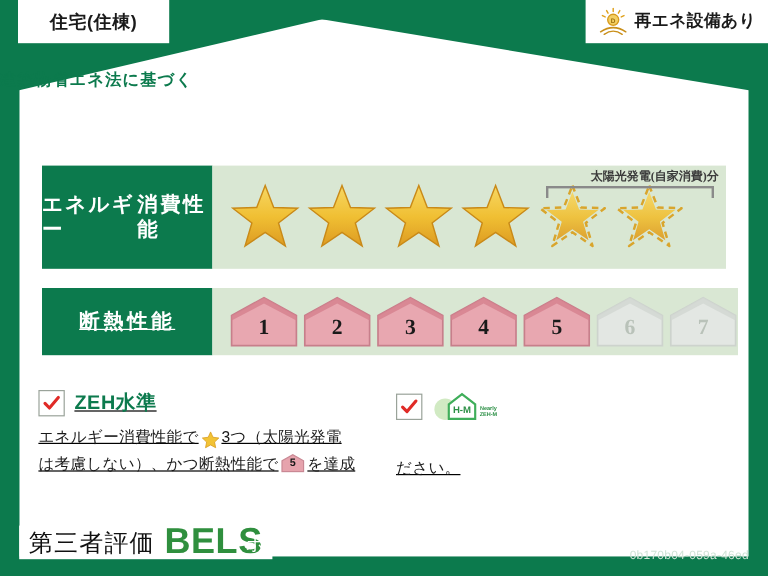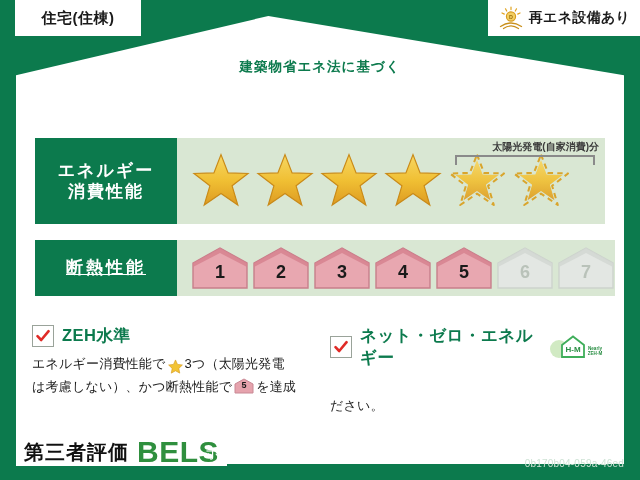--- a/index.html
+++ b/index.html
@@ -33,49 +33,49 @@
     font-size:15px;letter-spacing:.5px;margin-left:15px;
   }
   #tab-renewable{
     right:0;top:0;width:152px;height:36px;
     gap:5px;font-size:14px;letter-spacing:.3px;text-align:center;
   }
   .sun-icon{width:26px;height:24px;flex:0 0 26px;}
 
   
   .title-block{
-    position:absolute;z-index:5;left:0;right:0;top:58px;text-align:center;
+    position:absolute;z-index:5;left:0;right:0;top:58px;text-align:left;
   }
   .subtitle{
     font-size:13.5px;font-weight:bold;color:#0c7a4d;letter-spacing:1px;
     margin-bottom:5px;
   }
   .maintitle{
     font-size:26px;font-weight:bold;color:#0c7a4d;letter-spacing:1.5px;
   }
 
   
   .row{
     position:absolute;z-index:5;left:35px;width:570px;
     display:flex;align-items:stretch;
   }
   #row-energy{top:138px;height:86px;}
   #row-insulation{top:240px;height:56px;}
 
   .row-label{
     background:#0c7a4d;color:#ffffff;
     flex:0 0 142px;
-    display:flex;flex-direction:column;align-items:center;justify-content:center;
+    display:flex;flex-direction:row;align-items:center;justify-content:center;
     font-weight:bold;line-height:1.25;
     font-size:17px;letter-spacing:2px;
   }
   #row-insulation .row-label{font-size:17px;letter-spacing:3px;text-decoration:underline;}
   .row-panel{
     flex:1 1 auto;background:#d9e7d3;position:relative;
-    display:flex;align-items:center;
+    display:flex;align-items:center;font-family:Liberation Serif, serif;
   }
 
   
   .stars{
     display:flex;align-items:center;gap:4px;
     padding-left:14px;width:100%;box-sizing:border-box;
   }
   .star{width:60px;height:58px;flex:0 0 60px;}
 
   
@@ -99,21 +99,21 @@
   }
   .badge svg{position:absolute;left:0;top:0;}
   .badge span{
     position:relative;z-index:2;font-size:18px;font-weight:bold;
     color:#1a1a1a;padding-bottom:7px;
   }
   .badge.off span{color:#b9c2b9;}
 
   
   .info{
-    position:absolute;z-index:5;top:325px;
+    position:absolute;z-index:5;top:325px;text-decoration:underline;
   }
   #info-zeh{left:32px;width:290px;}
   #info-nze{left:330px;width:278px;}
 
   .info-head{
     display:flex;align-items:center;gap:8px;margin-bottom:7px;
   }
   .chk{
     width:20px;height:20px;flex:0 0 20px;
     border:1.5px solid #9aa39a;background:#fff;
@@ -136,21 +136,21 @@
   }
   .zehm-logo{width:60px;height:28px;flex:0 0 60px;}
 
   
   .footer{position:absolute;z-index:7;left:0;bottom:0;width:640px;height:52px;}
   .bels-box{
     position:absolute;left:16px;bottom:14px;height:28px;
     background:#ffffff;display:flex;align-items:center;
     padding:0 8px;gap:8px;
   }
-  .bels-jp{font-size:20px;font-weight:bold;color:#111;letter-spacing:1px;}
+  .bels-jp{font-size:20px;font-weight:normal;color:#111;letter-spacing:1px;}
   .bels-en{font-size:30px;font-weight:bold;color:#2f8f3e;letter-spacing:.5px;}
   .bldg-name{
     position:absolute;left:205px;bottom:17px;
     font-size:15px;color:#ffffff;letter-spacing:.5px;
   }
   .eval-date{
     position:absolute;right:16px;bottom:26px;
     font-size:13.5px;color:#ffffff;letter-spacing:.3px;
   }
   .eval-id{
@@ -345,21 +345,20 @@
     </div>
   </div>
 
   <div class="info" id="info-nze">
     <div class="info-head">
       <span class="chk">
         <svg width="16" height="16" viewBox="0 0 16 16">
           <path d="M2.5 8.2 L6.2 12 L13.6 3.2" stroke="#e02b27" stroke-width="2.6" fill="none" stroke-linecap="round" stroke-linejoin="round"></path>
         </svg>
       </span>
-      <span class="info-title">ネット・ゼロ・エネルギー</span>
       <span class="zehm-logo">
         <svg viewBox="0 0 60 28" width="60" height="28">
           <path d="M2 16 a9 9 0 0 1 9 -9 a9 9 0 0 1 0 18 a9 9 0 0 1 -9 -9 z" fill="#c9e6b8" opacity="0.85"></path>
           <path d="M14 12 L25 3.5 L36 12 L36 24 L14 24 Z" fill="#ffffff" stroke="#3fae5a" stroke-width="1.8"></path>
           <text x="25" y="19" font-size="8" font-weight="bold" text-anchor="middle" fill="#2b8f45" font-family="Liberation Sans, sans-serif">H-M</text>
           <text x="47" y="17" font-size="4.6" font-weight="bold" text-anchor="middle" fill="#2b8f45" font-family="Liberation Sans, sans-serif">Nearly</text>
           <text x="47" y="22" font-size="4.6" font-weight="bold" text-anchor="middle" fill="#2b8f45" font-family="Liberation Sans, sans-serif">ZEH-M</text>
         </svg>
       </span>
     </div>

